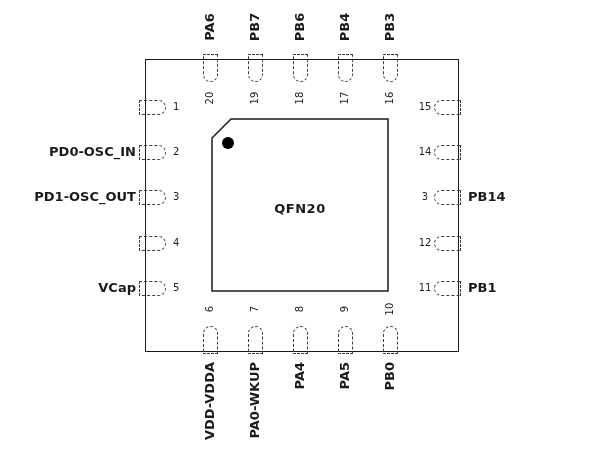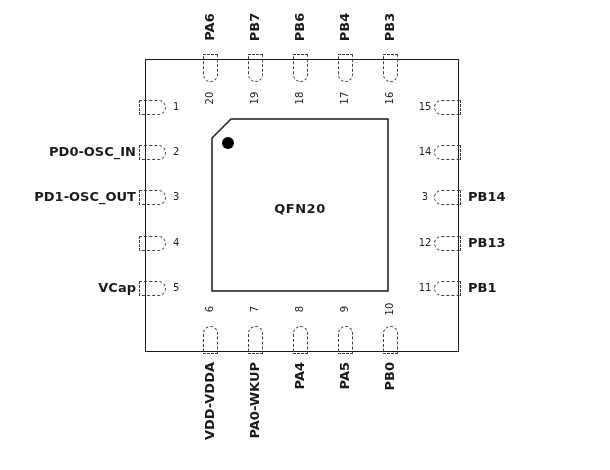--- a/index.html
+++ b/index.html
@@ -91,21 +91,20 @@
 
   <div class="pin pin-right" style="top:145px"></div>
   <div class="num num-right" style="top:145px">14</div>
 
   <div class="pin pin-right" style="top:190px"></div>
   <div class="num num-right" style="top:190px">3</div>
   <div class="lbl lbl-right" style="top:189px">PB14</div>
 
   <div class="pin pin-right" style="top:236px"></div>
   <div class="num num-right" style="top:236px">12</div>
-  <div class="lbl lbl-right" style="top:235px">PB13</div>
 
   <div class="pin pin-right" style="top:281px"></div>
   <div class="num num-right" style="top:281px">11</div>
   <div class="lbl lbl-right" style="top:280px">PB1</div>
 
   <div class="pin pin-top" style="left:203px"></div>
   <div class="num num-top" style="left:190px">20</div>
   <div class="lbl lbl-top" style="left:165px">PA6</div>
 
   <div class="pin pin-top" style="left:248px"></div>

